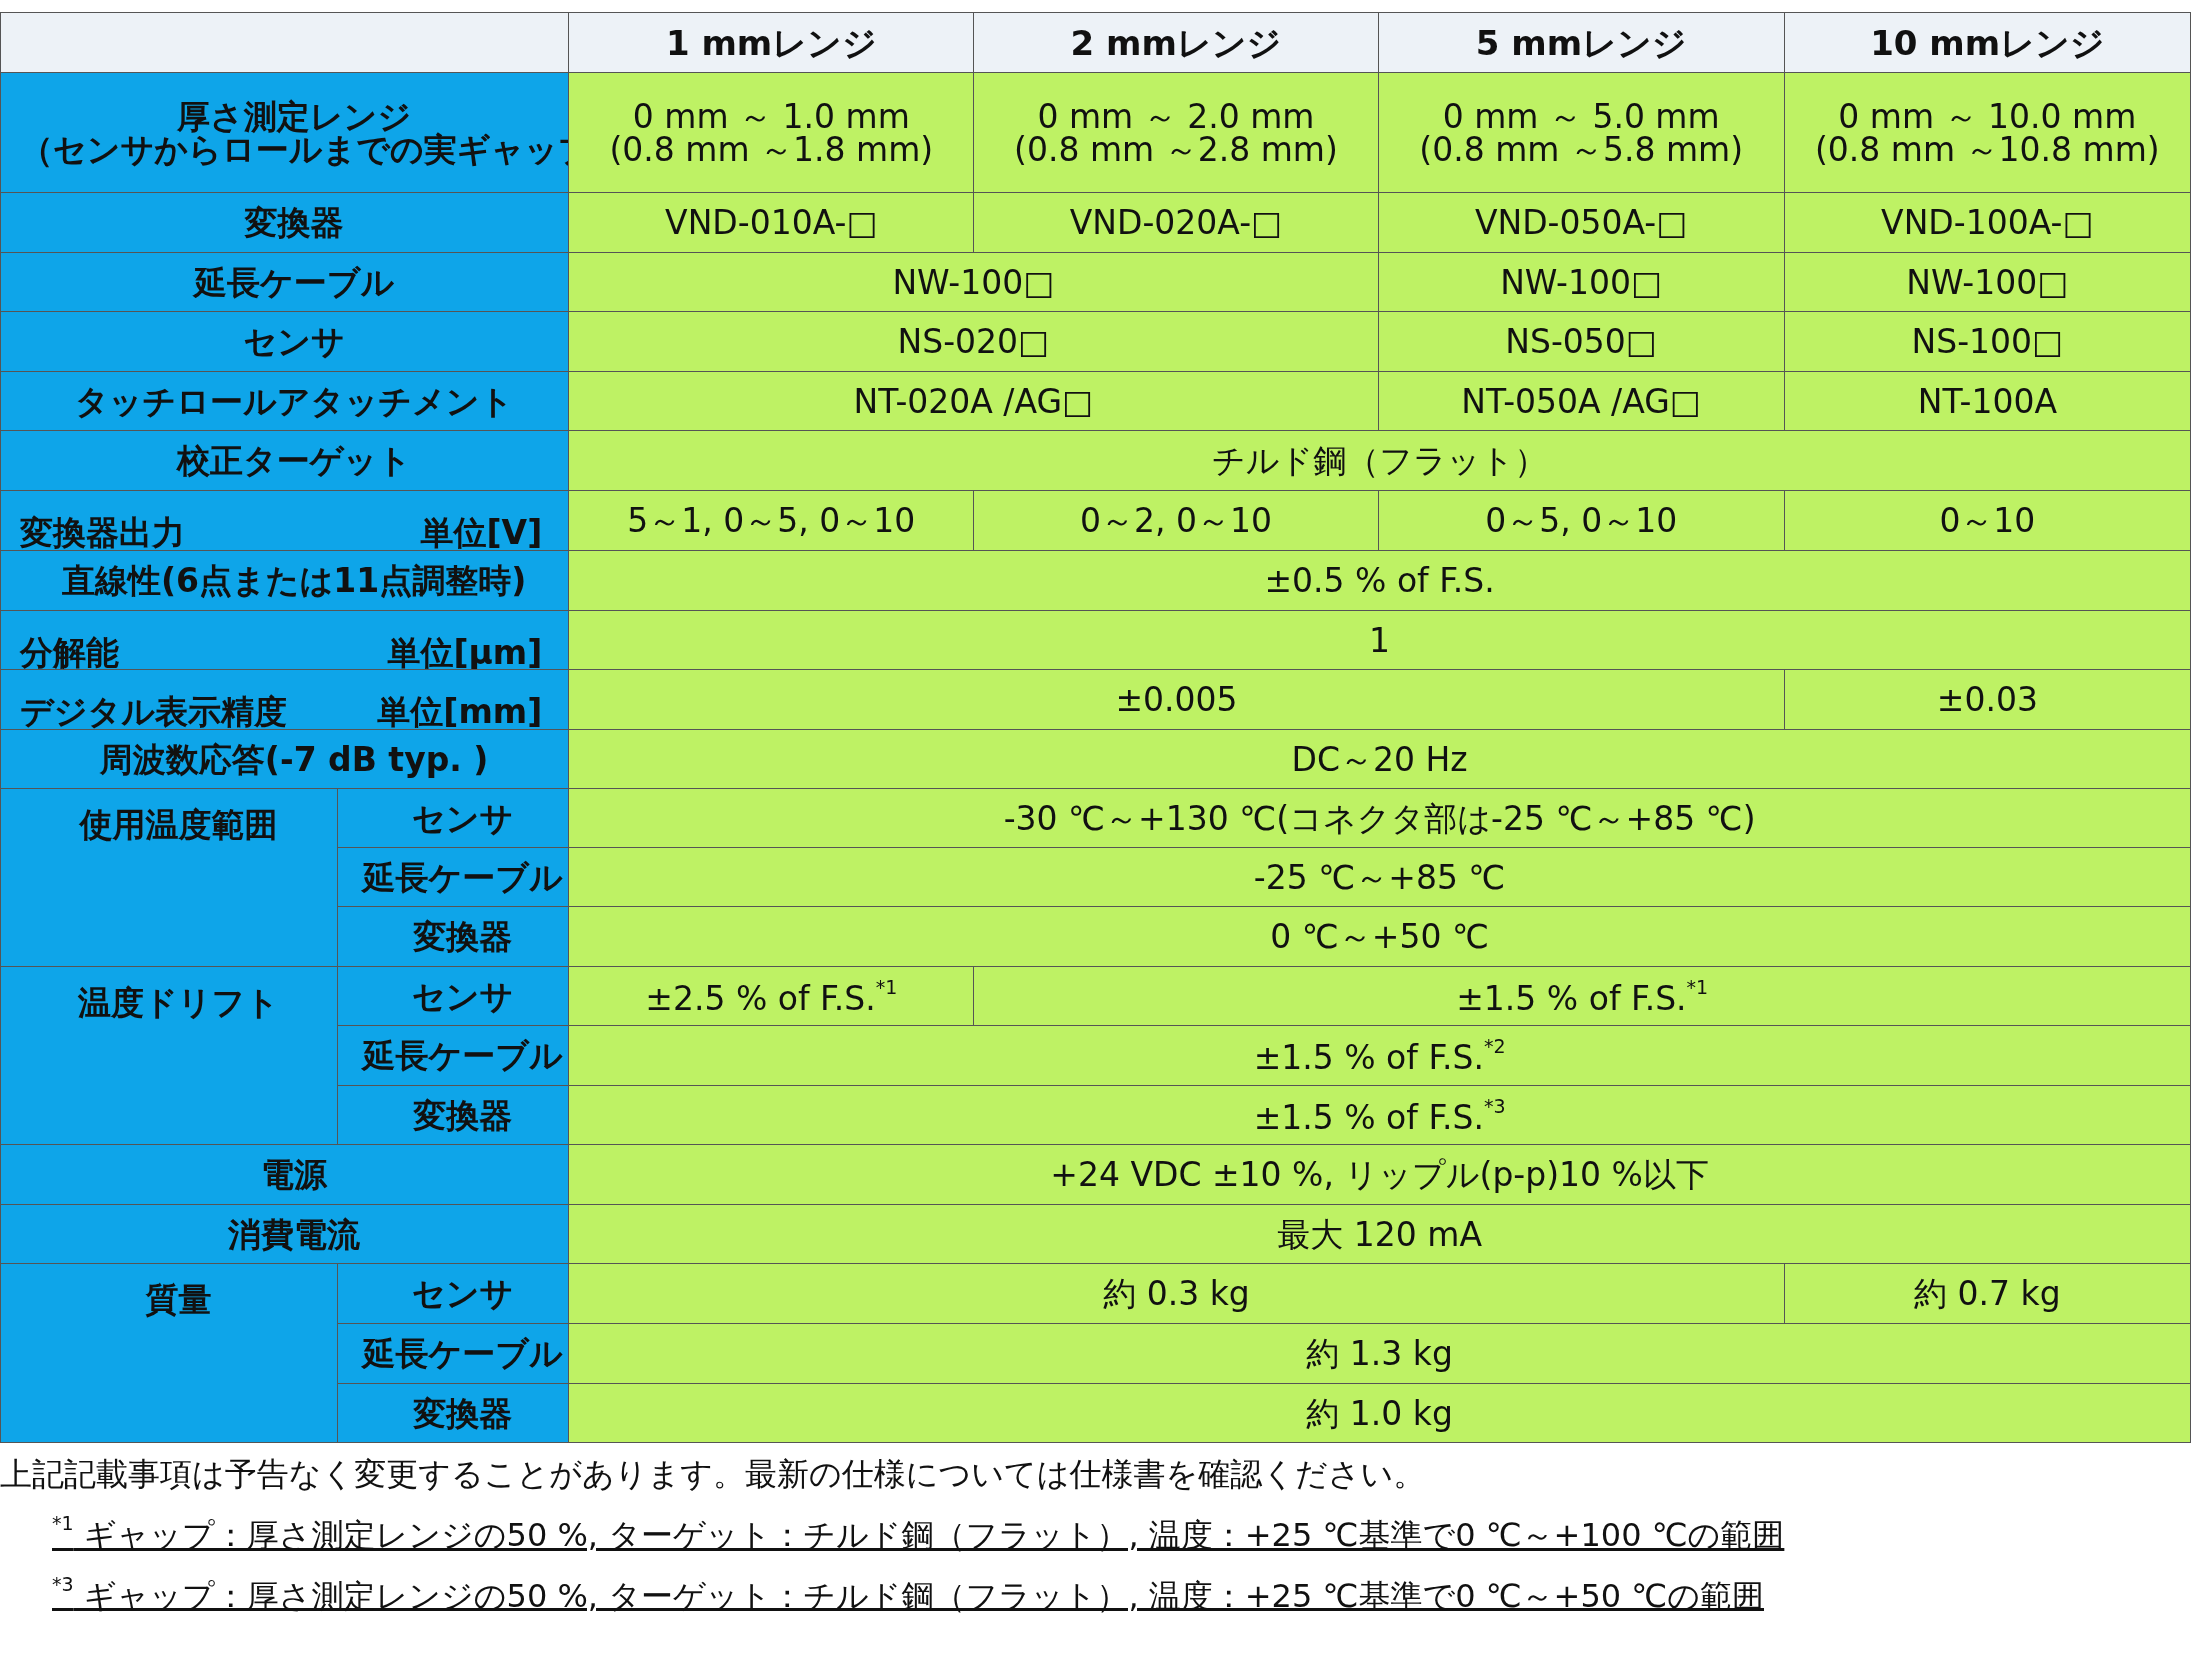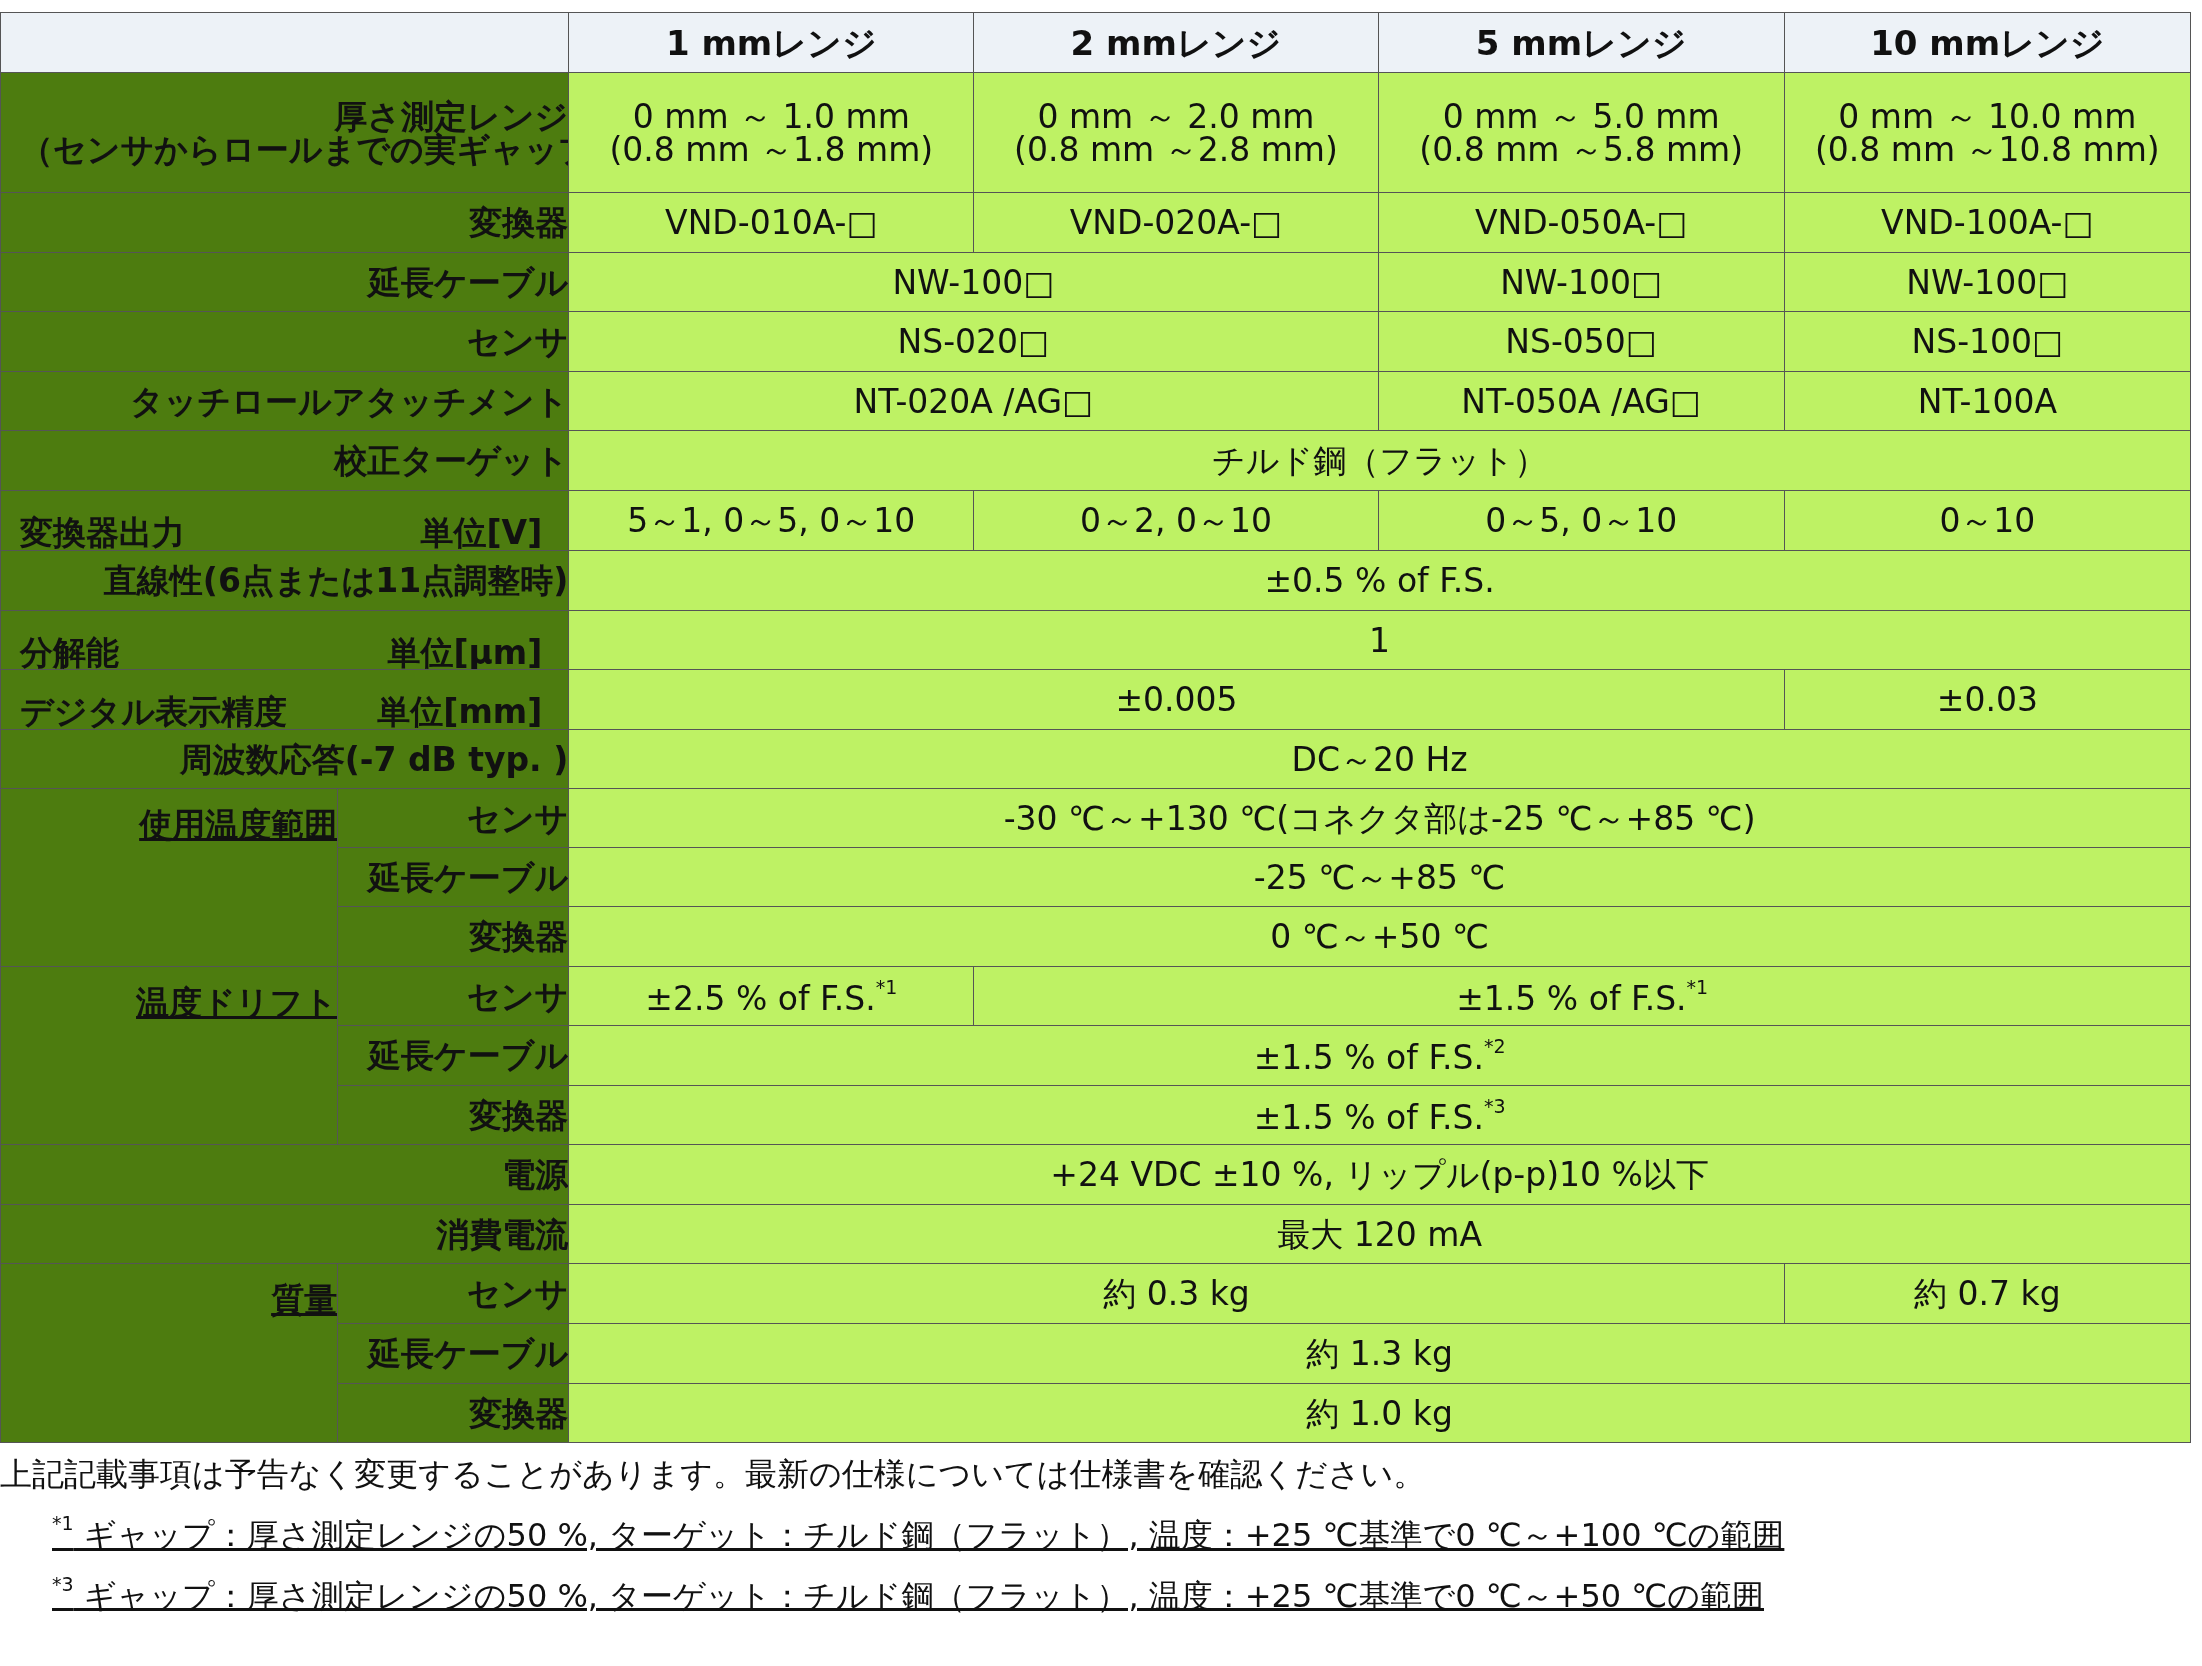--- a/index.html
+++ b/index.html
@@ -1,22 +1,22 @@
 <!DOCTYPE html>
 <html style="font-size:13.8px"><head>
 <meta charset="utf-8">
 <style>
   html, body { margin:0; padding:0; background:#ffffff; }
   body { width:2203px; height:1667px; position:relative; overflow:hidden;
          font-family: "DejaVu Sans", "Liberation Sans", sans-serif; color:#111; }
   table.spec { position:absolute; left:0; top:12px; border-collapse:collapse; table-layout:fixed; width:2191px; }
   table.spec td, table.spec th { border:1.7px solid #555; padding:0; vertical-align:middle; font-size:33px; line-height:1.0; overflow:hidden; white-space:nowrap; }
   table.spec th { background:#edf2f7; font-weight:bold; text-align:center; font-size:34px; }
-  td.lbl { background:#4d7c0f; font-weight:bold; text-align:right; padding-left:19px !important; }
-  td.lbl-top { vertical-align:top !important; padding-top:19px !important;text-decoration:underline; }
+  td.lbl { background:#0ea5e9; font-weight:bold; text-align:center; padding-left:19px !important; }
+  td.lbl-top { vertical-align:top !important; padding-top:19px !important; }
   td.val { background:#bef264; text-align:center; font-weight:normal; }
   .lbl-flex { display:flex; justify-content:space-between; align-items:center; padding-right:26px;margin-top:24px; }
   .two-line { line-height:57px; }
   sup { font-size:19px; vertical-align:15.5px; }
   .notes { position:absolute; left:0; top:1450px; font-size:32px; line-height:49px; }
   .notes .fn { padding-left:52px;text-decoration:underline; }
 </style>
 </head>
 <body>
 

